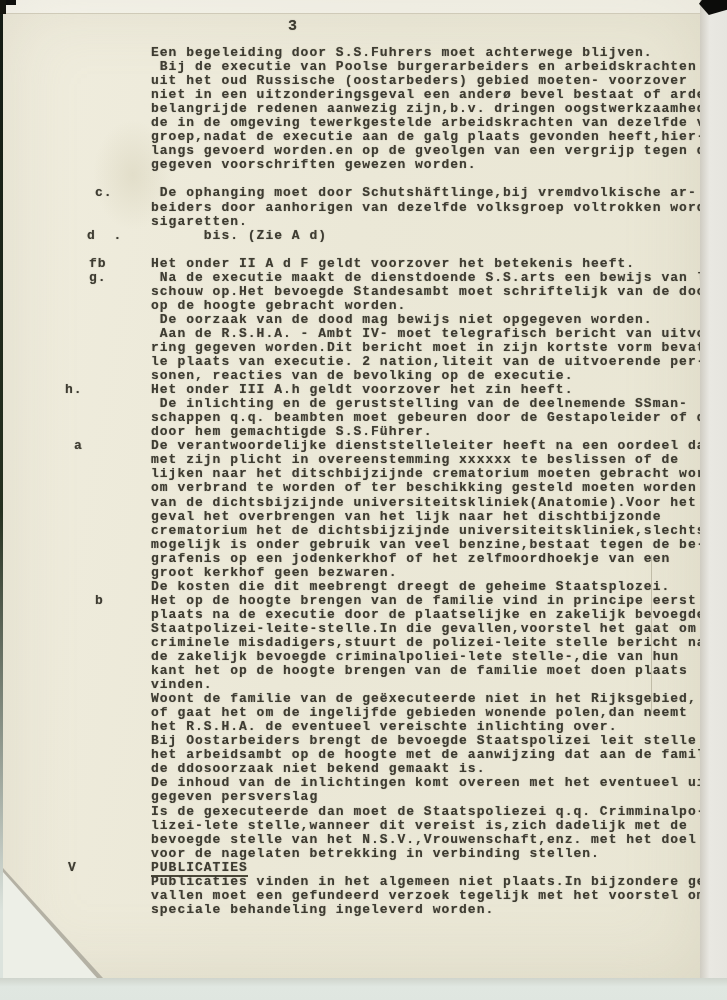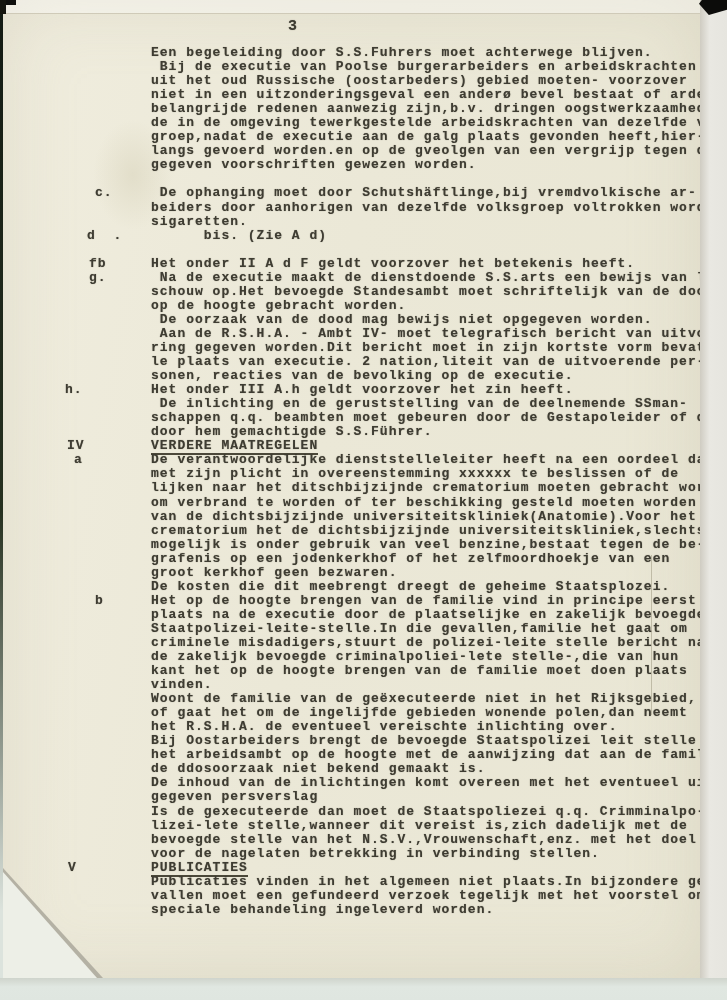--- a/index.html
+++ b/index.html
@@ -138,40 +138,39 @@
         <div class="line">
           <span class="text"> De inlichting en de geruststelling van de deelnemende SSman-</span>
         </div>
         <div class="line">
           <span class="text">schappen q.q. beambten moet gebeuren door de Gestapoleider of de</span>
         </div>
         <div class="line">
           <span class="text">door hem gemachtigde S.S.Führer.</span>
         </div>
         <div class="line">
-          <span class="marker" style="left: 64px;">IV</span>
-          <span class="text underlined">VERDERE MAATREGELEN</span>
-        </div>
-        <div class="line">
           <span class="marker" style="left: 71px;">a</span>
           <span class="text">De verantwoordelijke dienststelleleiter heeft na een oordeel dat</span>
         </div>
         <div class="line">
           <span class="text">met zijn plicht in overeenstemming xxxxxx te beslissen of de</span>
         </div>
         <div class="line">
           <span class="text">lijken naar het ditschbijzijnde crematorium moeten gebracht worde</span>
         </div>
         <div class="line">
           <span class="text">om verbrand te worden of ter beschikking gesteld moeten worden</span>
         </div>
         <div class="line">
           <span class="text">van de dichtsbijzijnde universiteitskliniek(Anatomie).Voor het</span>
         </div>
         <div class="line">
+          <span class="text">geval het overbrengen van het lijk naar het dischtbijzonde</span>
+        </div>
+        <div class="line">
           <span class="text">crematorium het de dichtsbijzijnde universiteitskliniek,slechts</span>
         </div>
         <div class="line">
           <span class="text">mogelijk is onder gebruik van veel benzine,bestaat tegen de be-</span>
         </div>
         <div class="line">
           <span class="text">grafenis op een jodenkerkhof of het zelfmoordhoekje van een</span>
         </div>
         <div class="line">
           <span class="text">groot kerkhof geen bezwaren.</span>
@@ -180,21 +179,21 @@
           <span class="text">De kosten die dit meebrengt dreegt de geheime Staatsplozei.</span>
         </div>
         <div class="line">
           <span class="marker" style="left: 92px;">b</span>
           <span class="text">Het op de hoogte brengen van de familie vind in principe eerst</span>
         </div>
         <div class="line">
           <span class="text">plaats na de executie door de plaatselijke en zakelijk bevoegde</span>
         </div>
         <div class="line">
-          <span class="text">Staatpolizei-leite-stelle.In die gevallen,familie het gaat om</span>
+          <span class="text">Staatpolizei-leite-stelle.In die gevallen,voorstel het gaat om</span>
         </div>
         <div class="line">
           <span class="text">criminele misdadigers,stuurt de polizei-leite stelle bericht naa</span>
         </div>
         <div class="line">
           <span class="text">de zakelijk bevoegde criminalpoliei-lete stelle-,die van hun</span>
         </div>
         <div class="line">
           <span class="text">kant het op de hoogte brengen van de familie moet doen plaats</span>
         </div>

